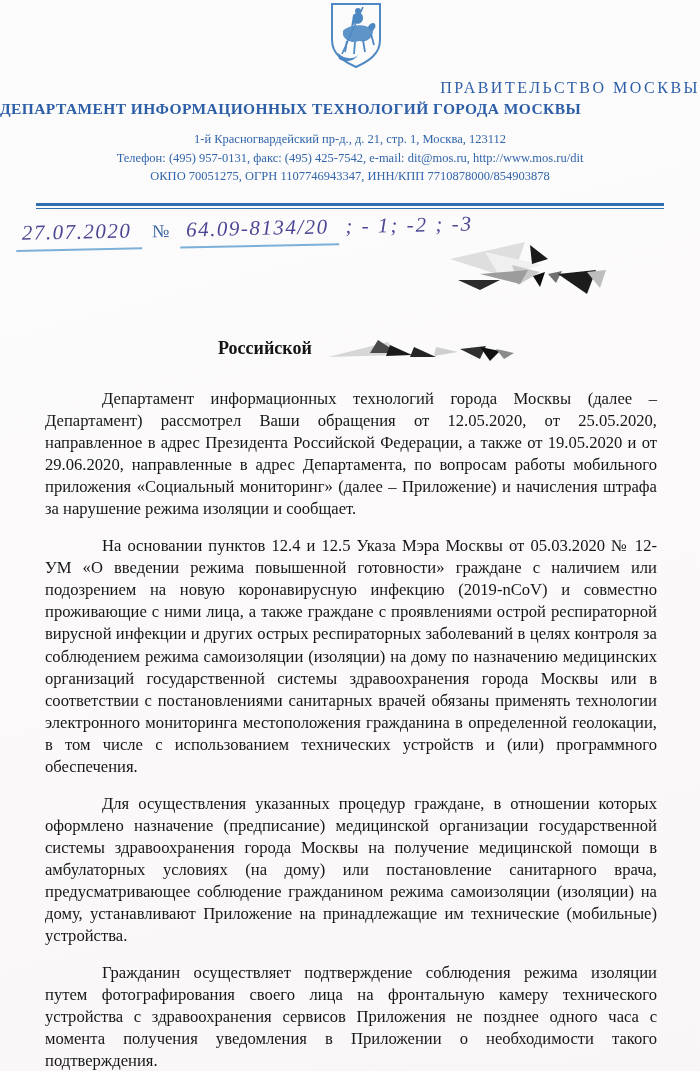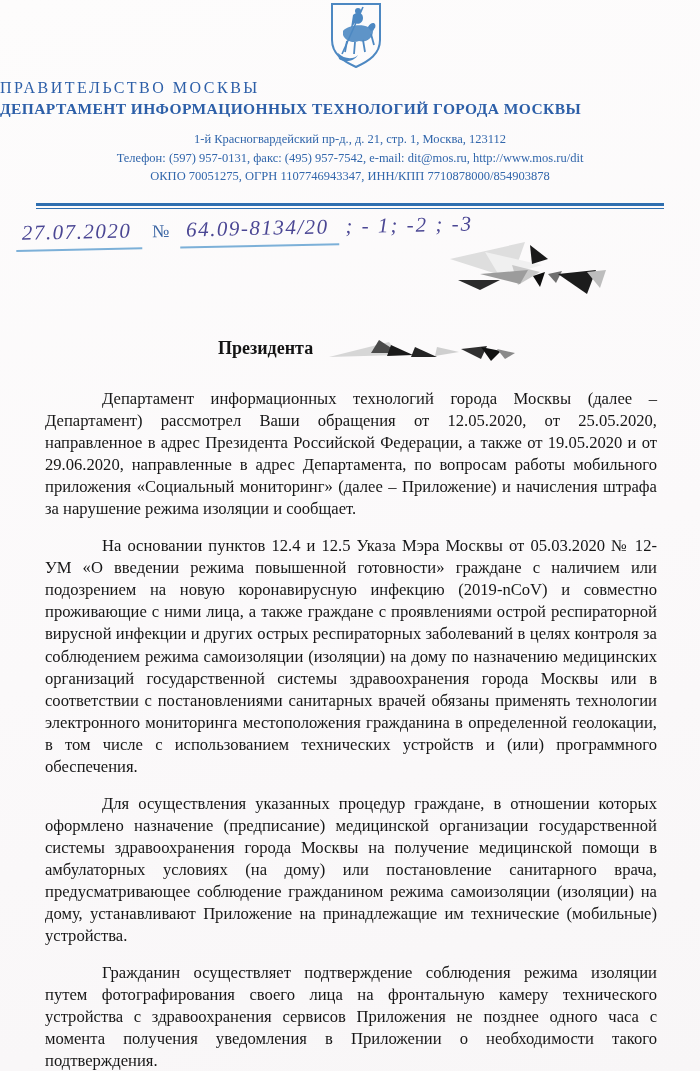--- a/index.html
+++ b/index.html
@@ -8,21 +8,21 @@
     position:relative; width:700px; height:1071px; margin:0 auto;
     background:linear-gradient(165deg,#fdfcfc 0%,#fbf9fa 55%,#f8f6f7 100%);
     font-family:"Liberation Serif","DejaVu Serif",serif;
     overflow:hidden;
   }
 
   
   .emblem { position:absolute; left:329px; top:2px; width:54px; height:67px; }
   .gov-title {
     position:absolute; top:79px; left:0; width:100%;
-    text-align:left; color:#2d5fa8; font-size:16px; letter-spacing:2.5px;
+    text-align:right; color:#2d5fa8; font-size:16px; letter-spacing:2.5px;
     font-weight:400;
   }
   .dept-title {
     position:absolute; top:100px; left:0; width:100%;
     text-align:left; color:#2d5fa8; font-size:15.5px; font-weight:700;
     letter-spacing:.4px;
   }
   .addr { position:absolute; top:130px; left:0; width:100%;
     text-align:center; color:#3166ab; font-size:12.5px; line-height:18.5px; }
   .addr div { white-space:nowrap;font-family:Liberation Serif, serif; }
@@ -78,21 +78,21 @@
       <path d="M18 39 L16 50 M26 40 L25 52 M34 38 L36 50 M42 32 L45 43" stroke-width="1.8" fill="none"></path>
       <path d="M9 51 C15 57 24 58 29 53 C26 59 16 61 10 57 Z" stroke="none"></path>
     </g>
   </svg>
 
   <div class="gov-title">ПРАВИТЕЛЬСТВО МОСКВЫ</div>
   <div class="dept-title">ДЕПАРТАМЕНТ ИНФОРМАЦИОННЫХ ТЕХНОЛОГИЙ ГОРОДА МОСКВЫ</div>
 
   <div class="addr">
     <div>1-й Красногвардейский пр-д., д. 21, стр. 1, Москва, 123112</div>
-    <div>Телефон: (597) 957-0131, факс: (495) 957-7542, e-mail: dit@mos.ru, http://www.mos.ru/dit</div>
+    <div>Телефон: (495) 957-0131, факс: (495) 425-7542, e-mail: dit@mos.ru, http://www.mos.ru/dit</div>
     <div>ОКПО 70051275, ОГРН 1107746943347, ИНН/КПП 7710878000/854903878</div>
   </div>
 
   <div class="rule"></div>
 
   <div class="ref-line">
     <span class="underlined">27.07.2020</span>
     <span class="nosign">№</span>
     <span class="underlined">64.09-8134/20</span>
     <span class="suffix">;  - 1; -2 ; -3</span>
@@ -105,21 +105,21 @@
     <polygon points="82,28 110,35 88,48" fill="#c9c9c9"></polygon>
     <polygon points="28,43 70,43 50,53" fill="#2b2b2b"></polygon>
     <polygon points="50,37 98,33 90,47" fill="#9c9c9c"></polygon>
     <polygon points="103,39 115,35 110,50" fill="#101010"></polygon>
     <polygon points="118,37 132,34 126,46" fill="#6f6f6f"></polygon>
     <polygon points="128,37 166,33 157,57" fill="#1c1c1c"></polygon>
     <polygon points="157,35 176,33 170,51" fill="#bdbdbd"></polygon>
   </svg>
 
   <div class="salutation">
-    <span>Президента</span>
+    <span>Российской</span>
     <svg class="name-redaction" viewBox="0 0 190 28" aria-hidden="true">
       <polygon points="2,21 62,6 72,19" fill="#d6d6d6"></polygon>
       <polygon points="52,4 72,17 44,17" fill="#4a4a4a"></polygon>
       <polygon points="64,9 86,19 60,20" fill="#1a1a1a"></polygon>
       <polygon points="88,11 110,21 84,21" fill="#242424"></polygon>
       <polygon points="110,11 132,16 108,20" fill="#cfcfcf"></polygon>
       <polygon points="134,13 160,10 154,23" fill="#303030"></polygon>
       <polygon points="154,11 174,15 164,25" fill="#111111"></polygon>
       <polygon points="170,13 188,17 178,23" fill="#8a8a8a"></polygon>
     </svg>

